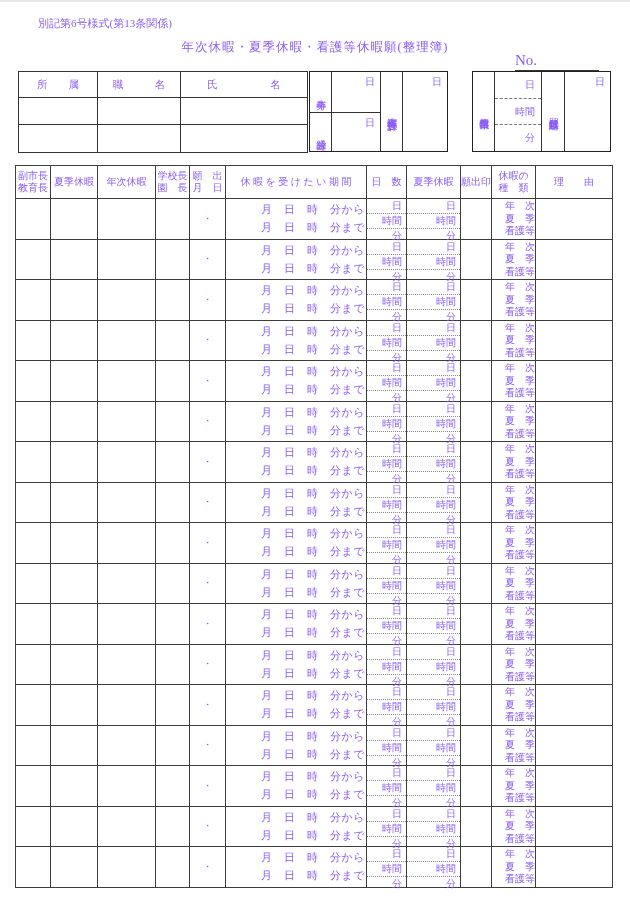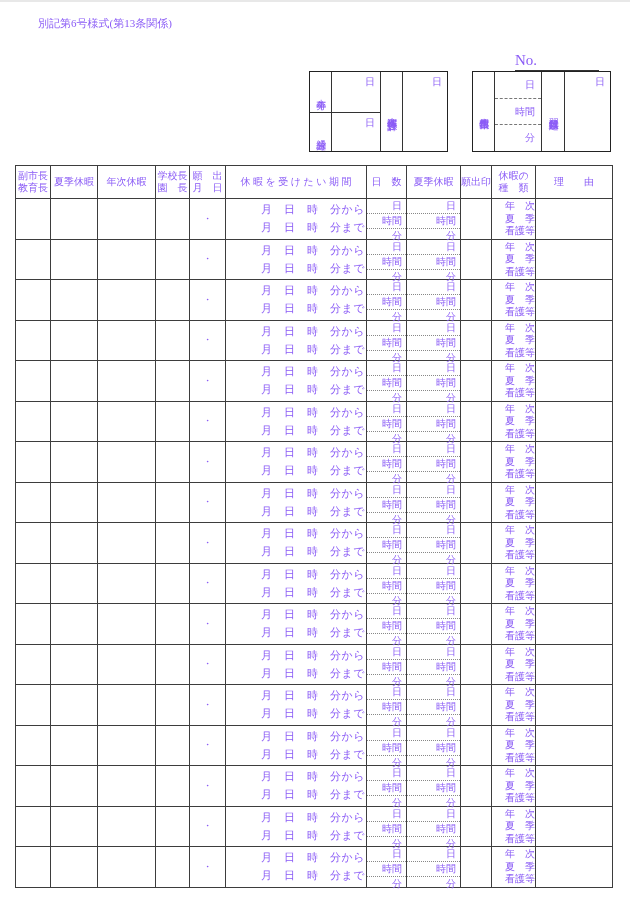--- a/index.html
+++ b/index.html
@@ -48,24 +48,51 @@
   .tri > div { flex:1; display:flex; align-items:center; justify-content:flex-end; padding-right:4px; font-size:10px; }
   .tri > div + div { border-top:1px dotted #888; }
   .kind { height:39.5px; display:flex; flex-direction:column; justify-content:space-evenly; padding-left:3px; font-size:10px; line-height:1;text-align:right; }
 </style>
 </head>
 <body>
 
 <div class="page">
 
   <div class="form-ref">別記第6号様式(第13条関係)</div>
+  <div class="doc-title">年次休暇・夏季休暇・看護等休暇願(整理簿)</div>
   <div class="no-field">
     <span>No.</span>
   </div>
 
+  <table class="info">
+    <colgroup>
+        <col style="width:79px">
+        <col style="width:83px">
+        <col style="width:127px">
+      </colgroup>
+    <thead>
+      <tr class="hrow">
+        <th>所　　属</th>
+        <th>職　　　名</th>
+        <th>氏　　　　　名</th>
+      </tr>
+    </thead>
+    <tbody>
+      <tr class="r1">
+        <td></td>
+        <td></td>
+        <td></td>
+      </tr>
+      <tr class="r2">
+        <td></td>
+        <td></td>
+        <td></td>
+      </tr>
+    </tbody>
+  </table>
 
   <div class="sumbox sl">
     <div class="vcell" style="grid-column:1; grid-row:1">
       <span class="vtext">本年分</span>
     </div>
     <div class="bl unit-tr" style="grid-column:2; grid-row:1">
       <span>日</span>
     </div>
     <div class="vcell bt" style="grid-column:1; grid-row:2">
       <span class="vtext">繰越分</span>

